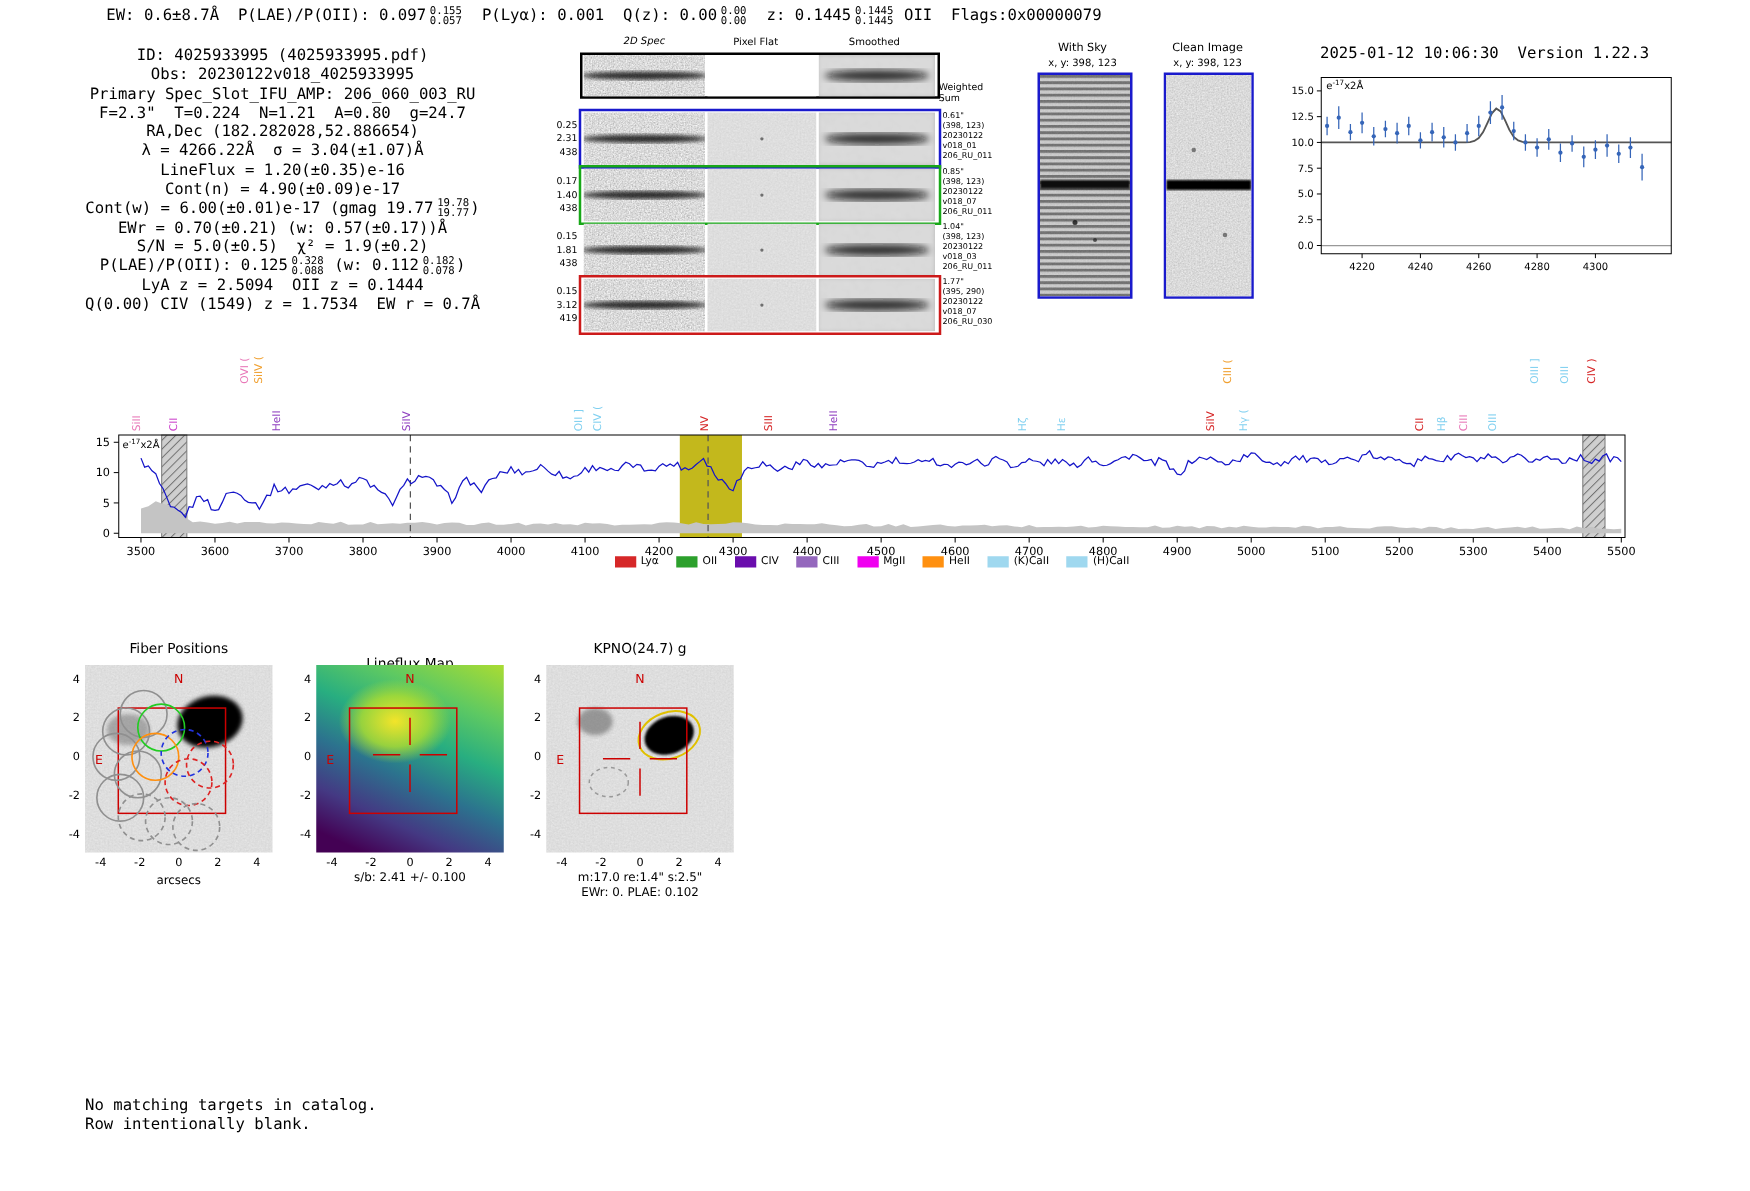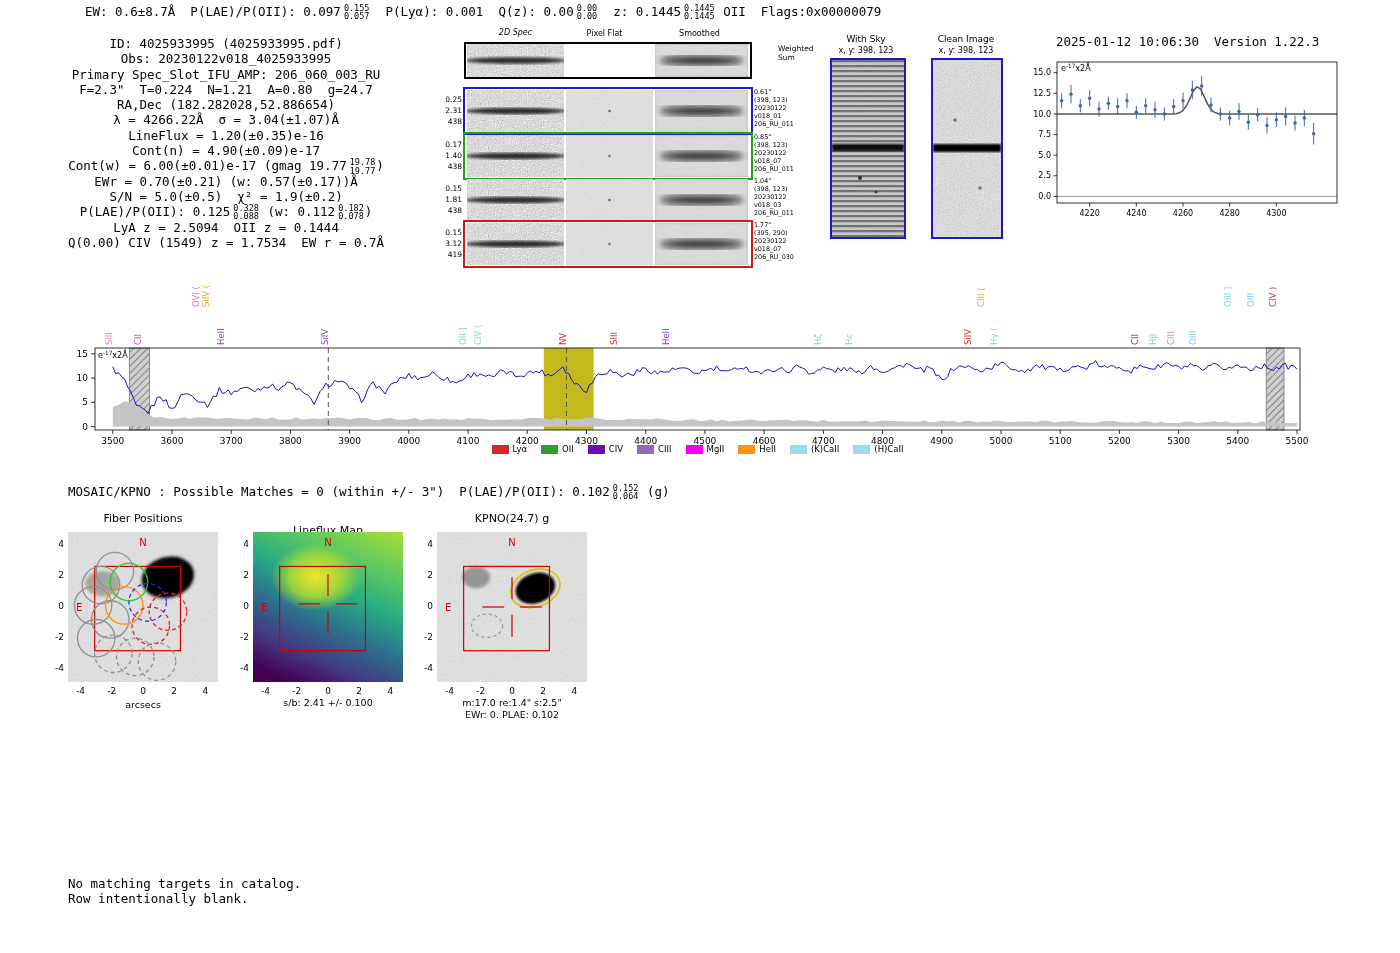--- a/index.html
+++ b/index.html
@@ -56,21 +56,21 @@
       <div class="info-line"><span>S/N = 5.0(±0.5)  χ² = 1.9(±0.2)</span></div>
       <div class="info-line"><span>P(LAE)/P(OII): 0.125</span><span class="stack"><div>0.328</div><div>0.088</div></span><span> (w: 0.112</span><span class="stack"><div>0.182</div><div>0.078</div></span><span>)</span></div>
       <div class="info-line"><span>LyA z = 2.5094  OII z = 0.1444</span></div>
       <div class="info-line"><span>Q(0.00) CIV (1549) z = 1.7534  EW r = 0.7Å</span></div>
     </div>
 
   <div id="cutouts">
     <div class="colhdr" style="left:467px;top:28px;font-style:italic;">2D Spec</div>
     <div class="colhdr" style="left:561px;top:29px;width:87px;">Pixel Flat</div>
     <div class="colhdr" style="left:653px;top:29px;width:93px;">Smoothed</div>
-    <div class="cut-right" style="left:751px;top:44px;font-size:7.5px;line-height:9px;padding-left:27px;">
+    <div class="cut-right" style="left:751px;top:65px;font-size:7.5px;line-height:9px;">
       <div>Weighted</div>
       <div>Sum</div>
     </div>
     <div id="cutout-rows">
         <div class="abs" style="left: 464px; top: 42px; width: 288px; height: 37px; border: 2px solid rgb(0, 0, 0); box-sizing: border-box;"></div>
         <div class="abs" style="left: 467px; top: 44px;"><svg width="97" height="33">
             <rect width="97" height="33" fill="#fff" filter="url(#fNoiseHi)"></rect>
             <ellipse cx="48.5" cy="16.5" rx="50.440000000000005" ry="3.2" fill="#000" opacity="0.8" filter="url(#fBlur2)"></ellipse>
           </svg></div>
         <div class="abs" style="left: 566px; top: 44px; width: 87px; height: 33px; background: rgb(255, 255, 255);"></div>
@@ -425,21 +425,20 @@
       <div class="legend-item">
         <span class="legend-sw" style="background: rgb(159, 216, 239);"></span>
         <span>(K)CaII</span>
       </div>
       <div class="legend-item">
         <span class="legend-sw" style="background: rgb(159, 216, 239);"></span>
         <span>(H)CaII</span>
       </div>
     </div>
 
-  <div id="bottom-heading" class="abs hdr" style="left:68px;top:484px;"><span>MOSAIC/KPNO : Possible Matches = 0 (within +/- 3")  P(LAE)/P(OII): 0.102</span><span class="stack"><div>0.152</div><div>0.064</div></span><span> (g)</span></div>
   <div id="panels">
       <div class="panel-title" style="left: 68px; top: 512px;">Fiber Positions</div>
       <div class="ptick" style="left: 72.6px; top: 686px; width: 16px; text-align: center;">-4</div>
       <div class="ptick" style="left: 46px; top: 663.4px; width: 18px; text-align: right;">-4</div>
       <div class="ptick" style="left: 103.8px; top: 686px; width: 16px; text-align: center;">-2</div>
       <div class="ptick" style="left: 46px; top: 632.2px; width: 18px; text-align: right;">-2</div>
       <div class="ptick" style="left: 135px; top: 686px; width: 16px; text-align: center;">0</div>
       <div class="ptick" style="left: 46px; top: 601px; width: 18px; text-align: right;">0</div>
       <div class="ptick" style="left: 166.2px; top: 686px; width: 16px; text-align: center;">2</div>
       <div class="ptick" style="left: 46px; top: 569.8px; width: 18px; text-align: right;">2</div>

